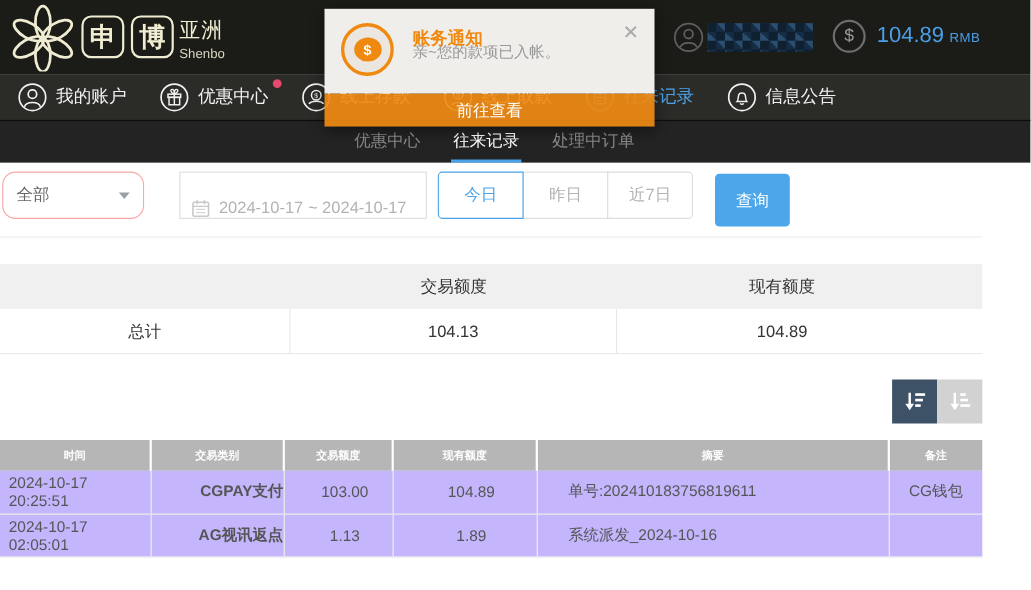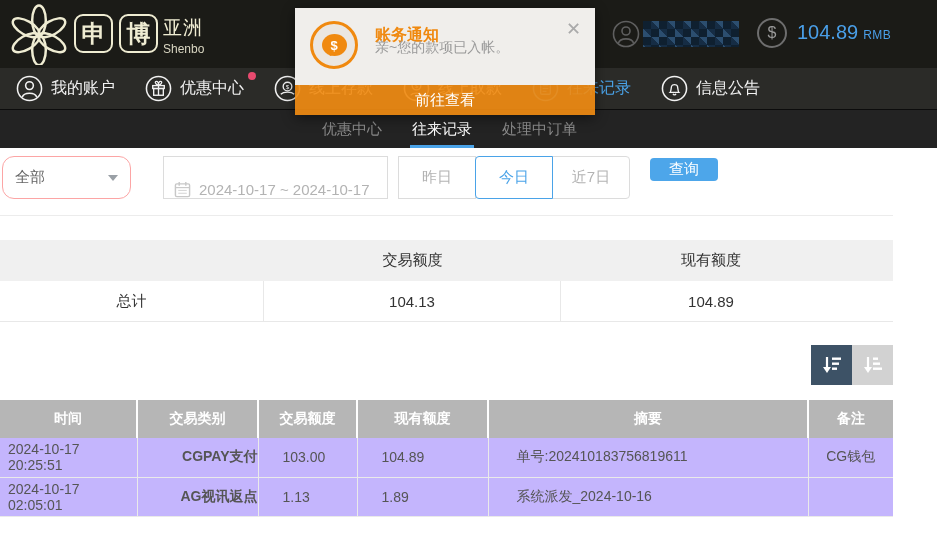--- a/index.html
+++ b/index.html
@@ -50,21 +50,21 @@
   .select-arrow { margin-left:auto; width:0; height:0; border-left:5px solid transparent; border-right:5px solid transparent;
     border-top:6px solid #9aa0a6; }
   .date-box { position:absolute; left:163px; top:8px; width:225px; height:43px; border:1px solid #dcdcdc;
     border-radius:0; display:flex; align-items:flex-end; gap:8px; padding:0 10px; color:#b3b3b3; font-size:15px; cursor:pointer; }
   .btn-group { position:absolute; left:398px; top:8px; display:flex; }
   .qbtn { width:78px; height:43px; border:1px solid #dcdcdc; background:#fff; color:#b3b3b3; font-size:15px;
     display:flex; align-items:center; justify-content:center; cursor:pointer; }
   .qbtn + .qbtn { margin-left:-1px; }
   .qbtn.first { border-radius:4px 0 0 4px; } .qbtn.last { border-radius:0 4px 4px 0; }
   .qbtn.active { border:1px solid #4aa3e8; color:#4aa3e8; z-index:2; }
-  .query-btn { position:absolute; left:650px; top:10px; width:68px; height:23px; background:#4da6ea; color:#fff;
+  .query-btn { position:absolute; left:650px; top:10px; width:68px; height:48px; background:#4da6ea; color:#fff;
     font-size:15px; border:none; border-radius:4px; display:flex; align-items:center; justify-content:center; cursor:pointer; }
 
   .divider { position:absolute; left:0; top:67px; width:893px; height:1px; background:#ececec; }
 
   
   .summary { position:absolute; left:0; top:92px; width:893px; }
   .summary .shead { display:flex; height:41px; background:#f0f0f0; }
   .summary .shead div { display:flex; align-items:center; justify-content:center; color:#333; font-size:15px; }
   .sc1 { width:264px; } .sc2 { width:297px; } .sc3 { width:300px; }
   .summary .srow { display:flex; height:41px; background:#fff; border-bottom:1px solid #e8e8e8; }
@@ -73,30 +73,30 @@
   .summary .srow div:last-child { border-right:none; }
 
   
   .sorters { position:absolute; left:811px; top:197px; display:flex; }
   .sort-btn { width:41px; height:40px; display:flex; align-items:center; justify-content:center; cursor:pointer; }
   .sort-btn.desc { background:#3d5266; }
   .sort-btn.asc { background:#d2d2d2; }
 
   
   .dtable { position:absolute; left:0; top:252px; width:893px; border-collapse:collapse; table-layout:fixed; }
-  .dtable th { background:#b6b6b6; color:#fff; font-size:14px; font-weight:bold; height:38px;
+  .dtable th { background:#b6b6b6; color:#fff; font-size:10px; font-weight:bold; height:28px;
     border-right:2px solid #fff; }
   .dtable th:last-child { border-right:none; }
   .dtable td { height:39px; font-size:14px; color:#555; border-right:1px solid #eaeaea; border-bottom:1px solid #eaeaea; background:#c4b5fd; }
   .dtable td:last-child { border-right:none; }
   .col-time { width:137px; } .col-type { width:121px; } .col-amt { width:99px; }
   .col-bal { width:131px; } .col-sum { width:320px; } .col-note { width:85px; }
   .td-time { padding-left:8px; text-align:left; }
   .td-type { text-align:right;font-weight:bold; }
-  .td-amt { padding-right:12px; text-align:left;padding-left:24px; }
+  .td-amt { padding-right:12px; text-align:center;padding-left:24px; }
   .td-sum { padding-left:28px; text-align:left; }
   .td-note { text-align:center; }
 
   
   .popup { position:absolute; left:295px; top:8px; width:300px; z-index:30; box-shadow:0 3px 12px rgba(0,0,0,.45); }
   .popup-body { position:relative; height:77px; background:#f0eeeb; }
   .popup-avatar { position:absolute; left:15px; top:13px; width:48px; height:48px; border:3px solid #f0890f;
     border-radius:50%; background:#ebe6e0; display:flex; align-items:center; justify-content:center; }
   .bubble { position:relative; width:25px; height:22px; background:#f0890f; border-radius:50%;
     display:flex; align-items:center; justify-content:center; color:#fff; font-size:13px; font-weight:bold; }
@@ -220,22 +220,22 @@
         <line x1="5.5" y1="1" x2="5.5" y2="5" stroke="#c8c8c8" stroke-width="1.5"></line>
         <line x1="12.5" y1="1" x2="12.5" y2="5" stroke="#c8c8c8" stroke-width="1.5"></line>
         <line x1="1.5" y1="7" x2="16.5" y2="7" stroke="#c8c8c8" stroke-width="1.2"></line>
         <line x1="4.5" y1="10" x2="13.5" y2="10" stroke="#d8d8d8" stroke-width="1.2"></line>
         <line x1="4.5" y1="13" x2="13.5" y2="13" stroke="#d8d8d8" stroke-width="1.2"></line>
       </svg>
       <span>2024-10-17 ~ 2024-10-17</span>
     </div>
 
     <div class="btn-group">
+      <div class="qbtn first active">今日</div>
       <div class="qbtn">昨日</div>
-      <div class="qbtn first active">今日</div>
       <div class="qbtn last">近7日</div>
     </div>
 
     <button class="query-btn">查询</button>
 
     <div class="divider"></div>
 
     <div class="summary">
       <div class="shead">
         <div class="sc1"></div>

